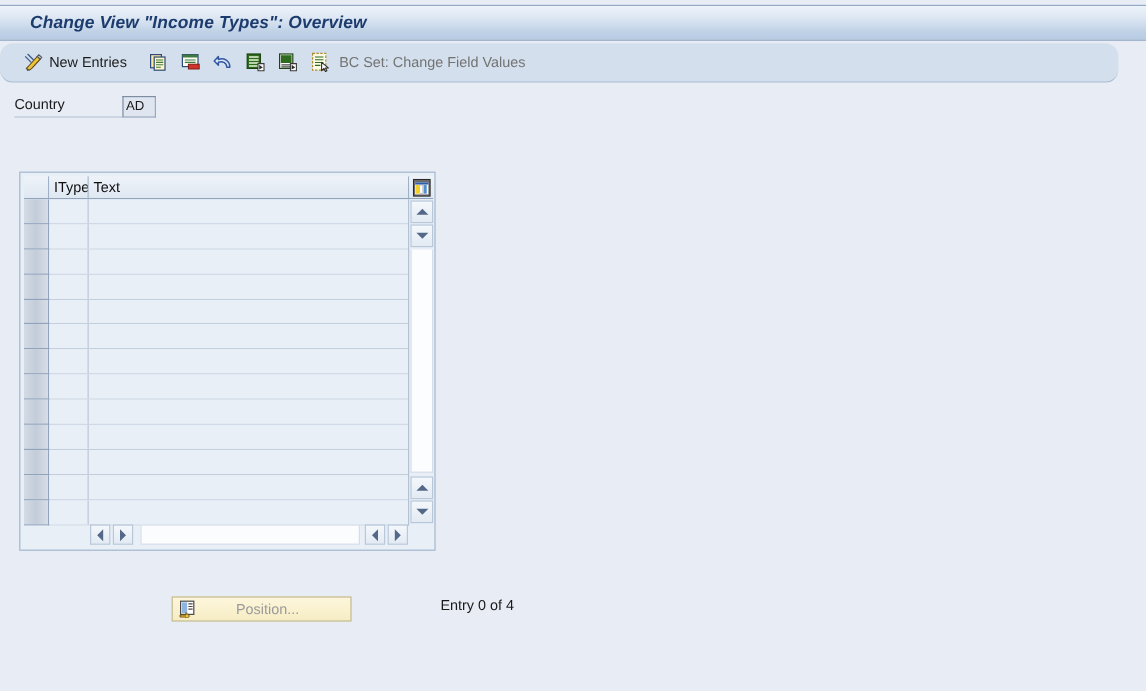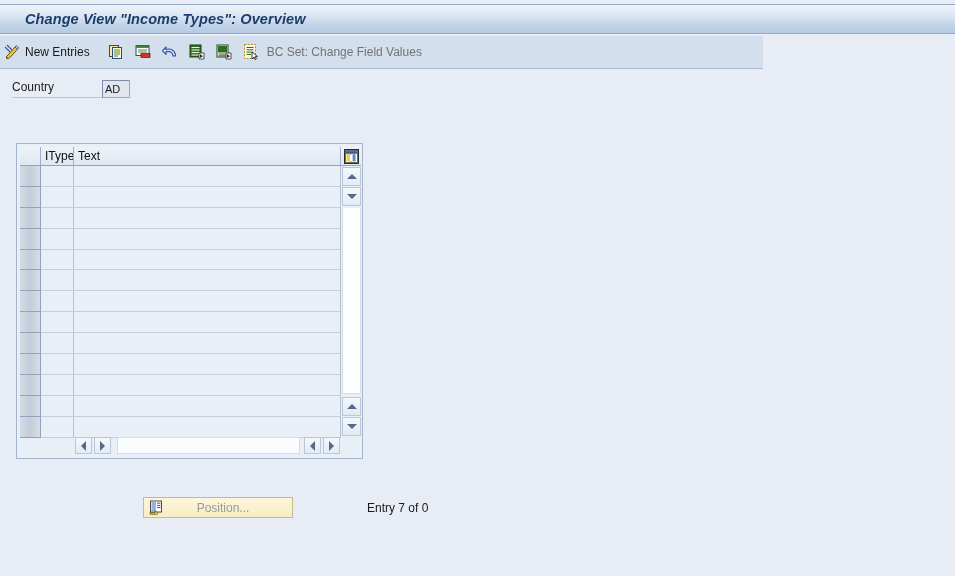--- a/index.html
+++ b/index.html
@@ -41,26 +41,27 @@
     font-style: italic;
     color: #1d3c6e;
     white-space: nowrap;
     letter-spacing: 0.1px;
   }
 
   
   .toolbar {
     position: absolute;
     left: 0; top: 36px;
-    width: 763px; height: 33px;
+    width: 932px; height: 33px;
     background: #d3dfec;
     border-bottom: 1px solid #a8bdd4;
     display: flex;
     align-items: center;
-    padding-left: 2px;
+    padding-left: 18px;
+    border-radius: 11px;
   }
   .tb-item {
     display: inline-flex;
     align-items: center;
     height: 22px;
   }
   .tb-icon {
     width: 20px; height: 20px;
     display: inline-flex;
     align-items: center;
@@ -283,21 +284,20 @@
     border: 1px solid #d4dde8;
     margin: 0 4px;
   }
 
   
   .footer {
     position: absolute;
     left: 0; top: 497px;
     width: 955px;
     display: flex;
-    align-items: center;
   }
   .position-btn {
     margin-left: 143px;
     width: 150px; height: 21px;
     background: linear-gradient(to bottom, #fdf6dc 0%, #f6edc4 100%);
     border: 1px solid #c9bb86;
     display: flex;
     align-items: center;
     padding-left: 4px;
   }
@@ -544,16 +544,16 @@
           <rect x="1.5" y="1" width="11" height="11" fill="#ffffff" stroke="#4a4a4a" stroke-width="1"></rect>
           <rect x="2.5" y="2" width="4.5" height="9" fill="#8fb4de"></rect>
           <line x1="8" y1="3.2" x2="11.5" y2="3.2" stroke="#4a4a4a" stroke-width="0.9"></line>
           <line x1="8" y1="5.4" x2="11.5" y2="5.4" stroke="#4a4a4a" stroke-width="0.9"></line>
           <line x1="8" y1="7.6" x2="11.5" y2="7.6" stroke="#4a4a4a" stroke-width="0.9"></line>
           <path d="M1 12.5 L6 12.5 L6 10.5 L9 13.5 L6 16 L6 14.2 L1 14.2 Z" fill="#f2c33c" stroke="#6b5315" stroke-width="0.8" stroke-linejoin="round"></path>
         </svg>
       </span>
       <span class="pos-label">Position...</span>
     </div>
-    <div class="entry-count">Entry 7 of 0</div>
+    <div class="entry-count">Entry 0 of 4</div>
   </div>
 
 </div>
 
 </body></html>

